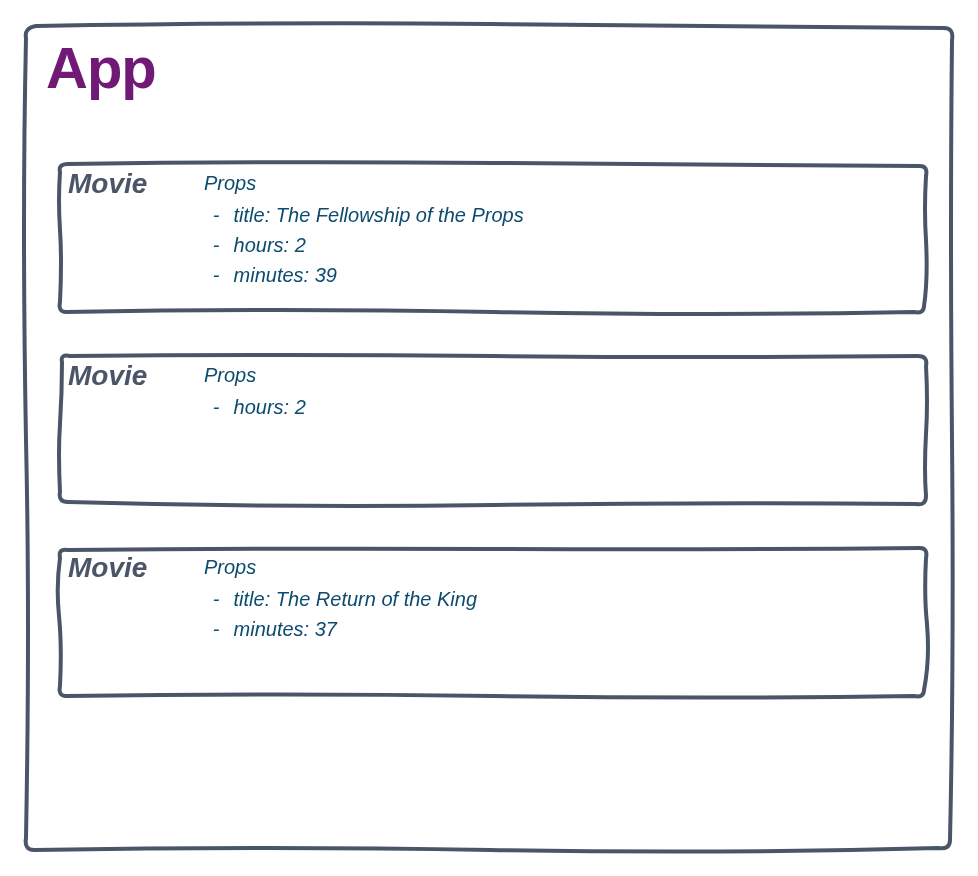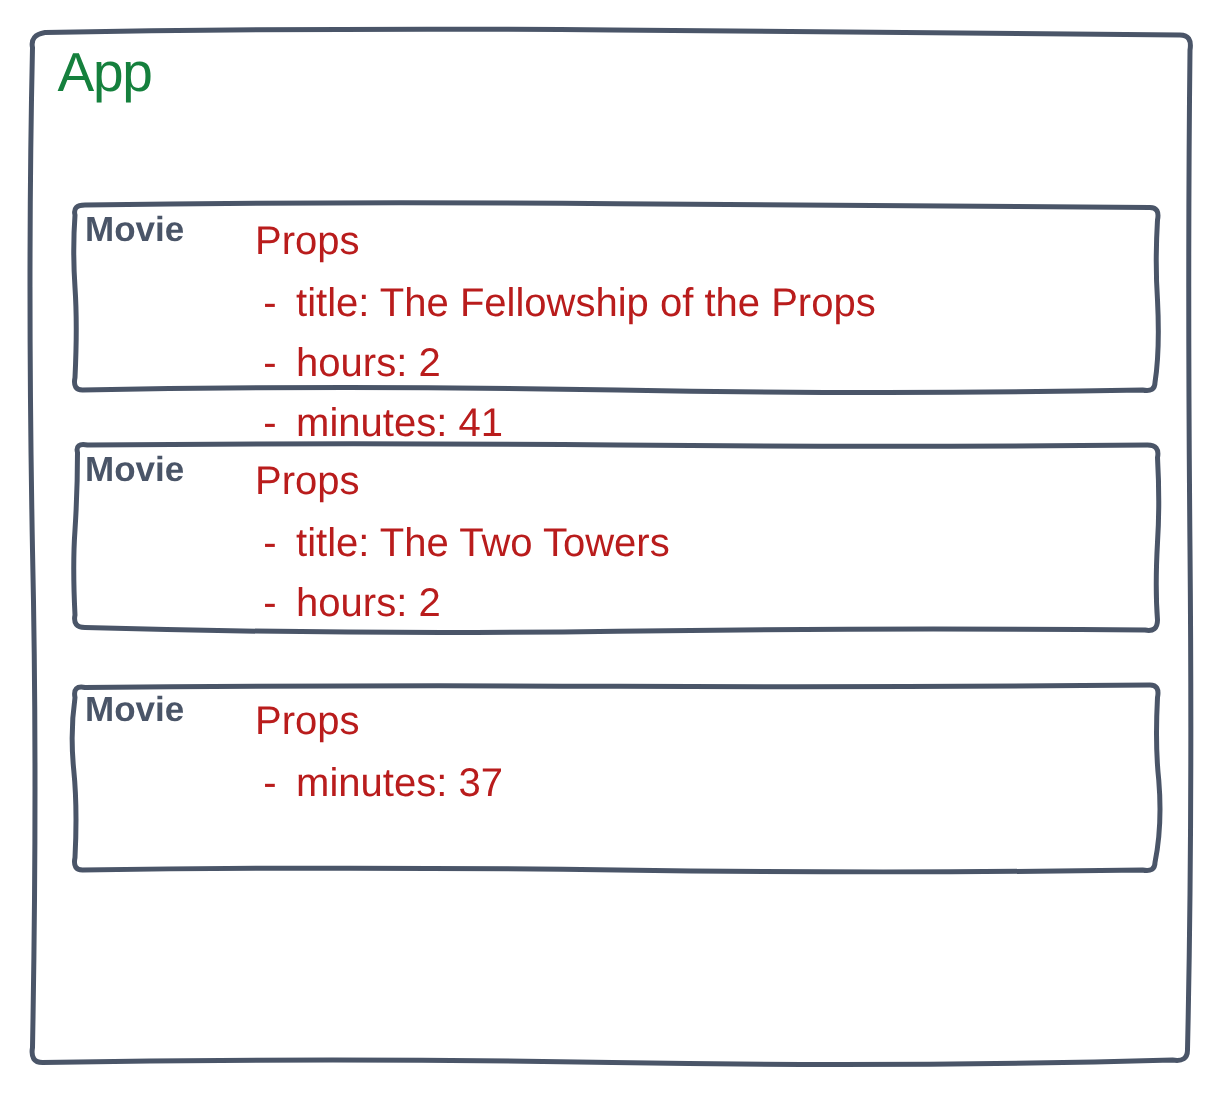--- a/index.html
+++ b/index.html
@@ -24,33 +24,34 @@
       top: 0;
       left: 0;
       width: 100%;
       height: 100%;
       pointer-events: none;
     }
     .app-title {
       position: absolute;
       top: 14px;
       left: 26px;
-      font-size: 44px;
-      font-weight: 400;
-      color: #15803d;
+      font-size: 58px;
+      font-weight: 700;
+      color: #701a75;
       letter-spacing: -1px;
     }
     .movies-wrap {
       position: absolute;
       top: 140px;
       left: 34px;
       right: 26px;
       display: flex;
       flex-direction: column;
       gap: 34px;
+      font-style: italic;
     }
     .movie-card {
       position: relative;
       width: 100%;
       height: 158px;
     }
     .movie-border {
       position: absolute;
       top: 0;
       left: 0;
@@ -63,22 +64,22 @@
       top: 8px;
       left: 14px;
       font-size: 28px;
       font-weight: 700;
       color: #4a5568;
     }
     .props-block {
       position: absolute;
       top: 8px;
       left: 150px;
-      font-size: 32px;
-      color: #b91c1c;
+      font-size: 20px;
+      color: #0c4a6e;
       line-height: 1.5;
     }
     .props-heading {
       font-weight: 400;
       margin-bottom: 2px;
     }
     .prop-line {
       white-space: nowrap;
     }
     .prop-line .bullet {
@@ -100,41 +101,41 @@
 
     <div class="movie-card">
       <svg class="movie-border" viewBox="0 0 878 158" preserveAspectRatio="none">
         <path d="M 6 12 Q 4 4 14 4 Q 220 1 440 3 Q 660 5 866 6 Q 874 6 872 16 Q 870 50 872 80 Q 874 120 870 146 Q 870 154 860 152 Q 660 156 440 152 Q 220 148 12 152 Q 4 152 6 142 Q 8 100 6 70 Q 4 40 6 12 Z" fill="none" stroke="#4a5568" stroke-width="4" stroke-linejoin="round"></path>
       </svg>
       <div class="movie-label">Movie</div>
       <div class="props-block">
         <div class="props-heading">Props</div>
         <div class="prop-line"><span class="bullet">-</span> <span>title</span>: <span>The Fellowship of the Props</span></div>
         <div class="prop-line"><span class="bullet">-</span> <span>hours</span>: <span>2</span></div>
-        <div class="prop-line"><span class="bullet">-</span> <span>minutes</span>: <span>41</span></div>
+        <div class="prop-line"><span class="bullet">-</span> <span>minutes</span>: <span>39</span></div>
       </div>
     </div>
 
     <div class="movie-card">
       <svg class="movie-border" viewBox="0 0 878 158" preserveAspectRatio="none">
         <path d="M 8 10 Q 6 2 16 4 Q 230 2 440 4 Q 650 6 864 4 Q 874 4 872 14 Q 874 50 872 82 Q 870 118 872 144 Q 872 154 862 152 Q 650 150 440 153 Q 230 156 14 150 Q 4 150 6 140 Q 4 100 6 72 Q 8 40 8 10 Z" fill="none" stroke="#4a5568" stroke-width="4" stroke-linejoin="round"></path>
       </svg>
       <div class="movie-label">Movie</div>
       <div class="props-block">
         <div class="props-heading">Props</div>
-        <div class="prop-line"><span class="bullet">-</span> <span>title</span>: <span>The Two Towers</span></div>
         <div class="prop-line"><span class="bullet">-</span> <span>hours</span>: <span>2</span></div>
       </div>
     </div>
 
     <div class="movie-card">
       <svg class="movie-border" viewBox="0 0 878 158" preserveAspectRatio="none">
         <path d="M 6 14 Q 4 4 14 6 Q 225 4 440 5 Q 655 6 866 4 Q 874 4 872 14 Q 870 52 873 80 Q 876 116 870 146 Q 870 154 860 152 Q 655 155 440 152 Q 225 149 12 152 Q 4 152 6 142 Q 8 102 5 72 Q 2 42 6 14 Z" fill="none" stroke="#4a5568" stroke-width="4" stroke-linejoin="round"></path>
       </svg>
       <div class="movie-label">Movie</div>
       <div class="props-block">
         <div class="props-heading">Props</div>
+        <div class="prop-line"><span class="bullet">-</span> <span>title</span>: <span>The Return of the King</span></div>
         <div class="prop-line"><span class="bullet">-</span> <span>minutes</span>: <span>37</span></div>
       </div>
     </div>
 
   </div>
 </div>
 
 </body></html>

